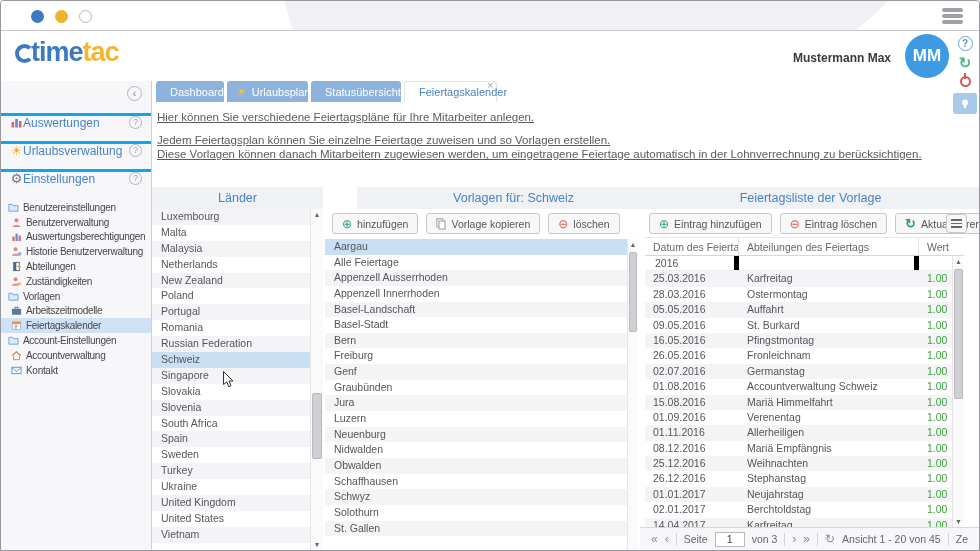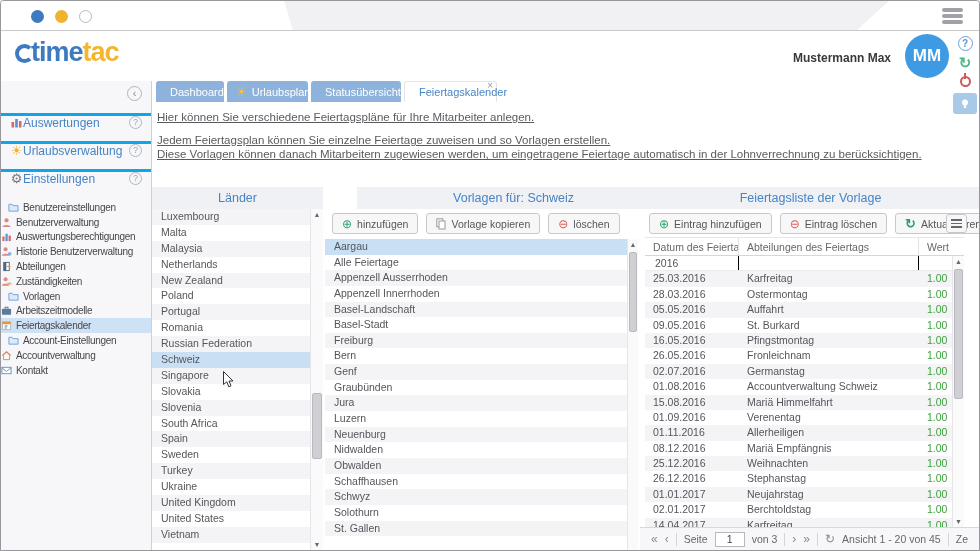--- a/index.html
+++ b/index.html
@@ -42,21 +42,21 @@
   .collapse-btn{position:absolute;right:9px;top:5px;width:15px;height:15px;border:1px solid #b4b4ba;border-radius:50%;
     color:#8a8a90;font-size:11px;line-height:12px;text-align:center;cursor:pointer;}
   .side-group{height:28px;border-top:3px solid #0ea5e9;display:flex;align-items:flex-start;padding:0 9px;cursor:pointer;}
   .side-group:last-of-type{border-bottom:1px solid #e6e6ea;}
   .side-group .lbl{color:#4784c4;font-size:12px;}
   .q{margin-left:auto;width:13px;height:13px;border:1px solid #aab7c5;border-radius:50%;color:#9aa7b5;
     font-size:9px;line-height:11px;text-align:center;}
   .tree{margin-top:3px;}
   .tree-row{height:14.8px;display:flex;align-items:center;gap:4px;padding-left:7px;font-size:10px;
     letter-spacing:-0.3px;color:#46464b;white-space:nowrap;overflow:hidden;cursor:pointer;}
-  .tree-row.lvl1{padding-left:0;}
+  .tree-row.lvl1{padding-left:10px;}
   .tree-row.selected{background:#cfe2f5;}
   .ti{width:11px;height:11px;flex:none;}
   .gi{width:13px;height:13px;flex:none;font-size:13px;line-height:13px;text-align:center;}
   .gear-g{color:#77797e;} .sun-side{color:#f0ad2e;}
   
   .intro{position:absolute;left:156px;top:109px;width:812px;font-size:11.5px;color:#5a5b5f;line-height:14px;}
   .intro p{margin:0;text-decoration:underline;} .intro p.gap{margin-bottom:9px;}
   
   .panel-head{position:absolute;top:186px;height:22px;line-height:22px;background:#eff1f4;color:#4784c4;
     font-size:12.5px;text-align:center;}
@@ -80,21 +80,21 @@
   .ic-refresh{color:#2f9d74;font-size:13px;font-weight:bold;line-height:13px;}
   .btn-menu{position:absolute;right:14px;top:5px;width:21px;height:19px;border:1px solid #c8c8cc;border-radius:3px;
     background:#f7f7f8;display:flex;flex-direction:column;justify-content:center;align-items:center;gap:2px;cursor:pointer;}
   .btn-menu div{width:11px;height:1.5px;background:#66676b;}
   
   .htable{position:absolute;left:5px;right:17px;top:28px;bottom:23px;overflow:hidden;border-top:1px solid #e7e7ea;}
   .thead{display:flex;height:18px;line-height:18px;border-bottom:1px solid #d6d6da;font-size:10.5px;color:#66676b;}
   .th{padding-left:8px;border-right:1px solid #e2e2e6;white-space:nowrap;overflow:hidden;cursor:pointer;}
   .c-date{width:94px;flex:none;} .c-name{width:180px;flex:none;} .c-val{flex:1;border-right:none;}
   .group-row{display:flex;height:15.4px;line-height:15.4px;font-size:10.5px;color:#55565a;border-bottom:1px solid #ececef;}
-  .gcell{padding-left:10px;border-right:1px solid #000000;} 
+  .gcell{padding-left:10px;border-right:5px solid #000000;} 
   .t-row{display:flex;height:15.4px;line-height:15.4px;font-size:10.5px;color:#55565a;cursor:pointer;}
   .t-row:nth-child(odd){background:#f4f4f6;}
   .t-row .td{padding-left:8px;white-space:nowrap;overflow:hidden;}
   .t-row .val{color:#3ba23b;}
   .tbl-scroll{position:absolute;right:0;top:18px;bottom:0;width:12px;background:#fafafb;border-left:1px solid #e6e6ea;}
   
   .pagination{position:absolute;left:0;right:0;bottom:0;height:23px;background:#f7f7f9;border-top:1px solid #d8d8dc;
     display:flex;align-items:center;gap:7px;padding-left:11px;font-size:10.5px;color:#66676b;overflow:hidden;white-space:nowrap;}
   .pg-ic{color:#8a8a90;font-size:12px;cursor:pointer;line-height:12px;}
   .pgdiv{width:1px;height:13px;background:#d4d4d8;flex:none;}
@@ -337,22 +337,22 @@
       </div>
     </div>
     <div style="position:absolute;top:30px;left:0;right:0;bottom:0;overflow:hidden;">
 
     <div class="list-row selected">Aargau</div>
         <div class="list-row">Alle Feiertage</div>
         <div class="list-row">Appenzell Ausserrhoden</div>
         <div class="list-row">Appenzell Innerrhoden</div>
         <div class="list-row">Basel-Landschaft</div>
         <div class="list-row">Basel-Stadt</div>
+        <div class="list-row">Bern</div>
         <div class="list-row">Freiburg</div>
-        <div class="list-row">Bern</div>
         <div class="list-row">Genf</div>
         <div class="list-row">Graubünden</div>
         <div class="list-row">Jura</div>
         <div class="list-row">Luzern</div>
         <div class="list-row">Neuenburg</div>
         <div class="list-row">Nidwalden</div>
         <div class="list-row">Obwalden</div>
         <div class="list-row">Schaffhausen</div>
         <div class="list-row">Schwyz</div>
         <div class="list-row">Solothurn</div>

